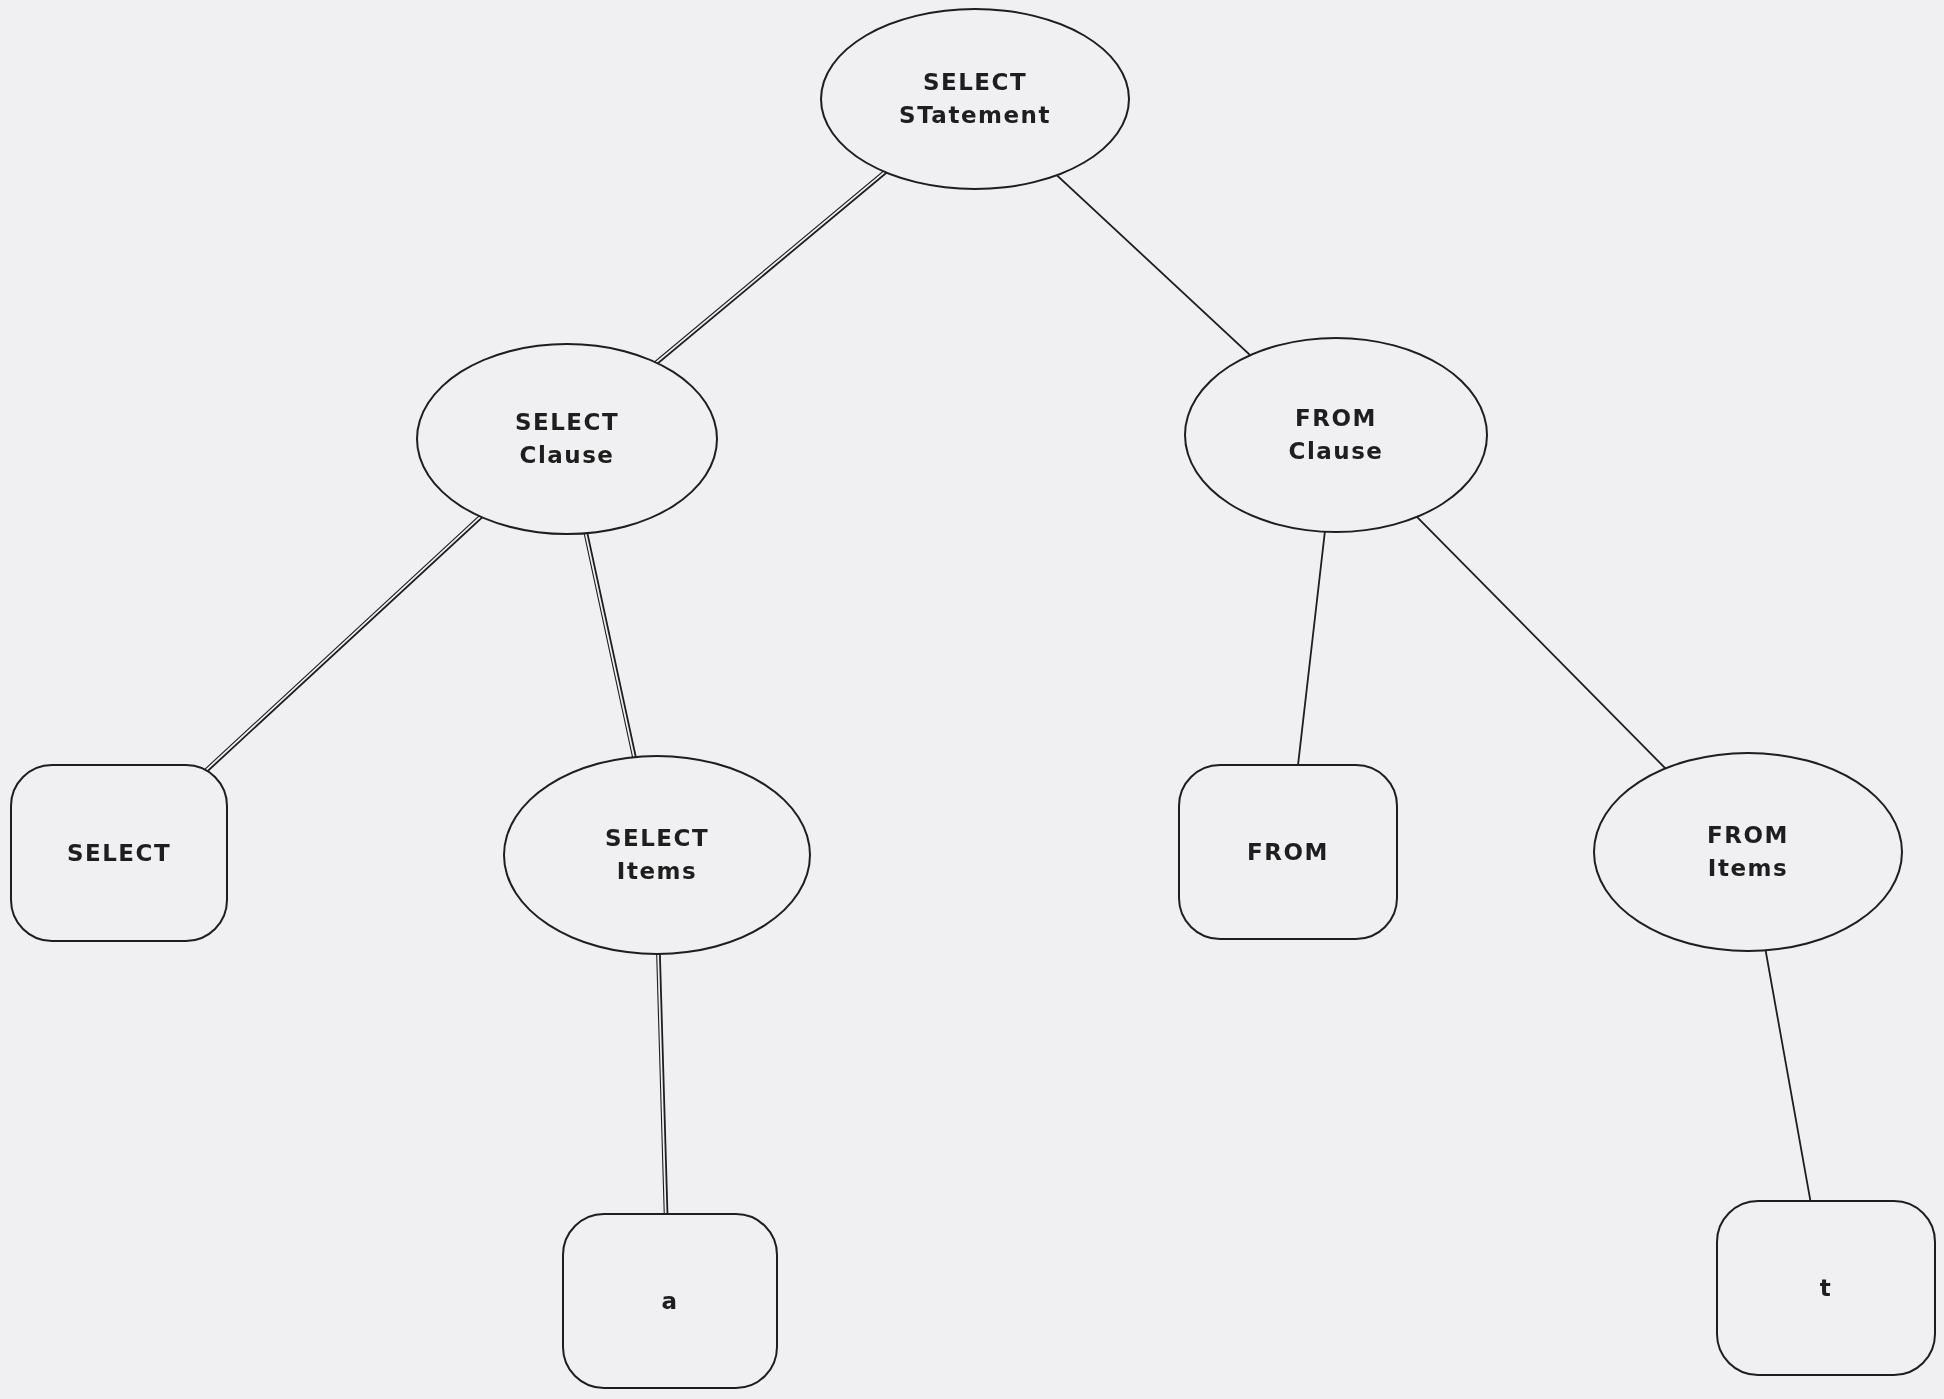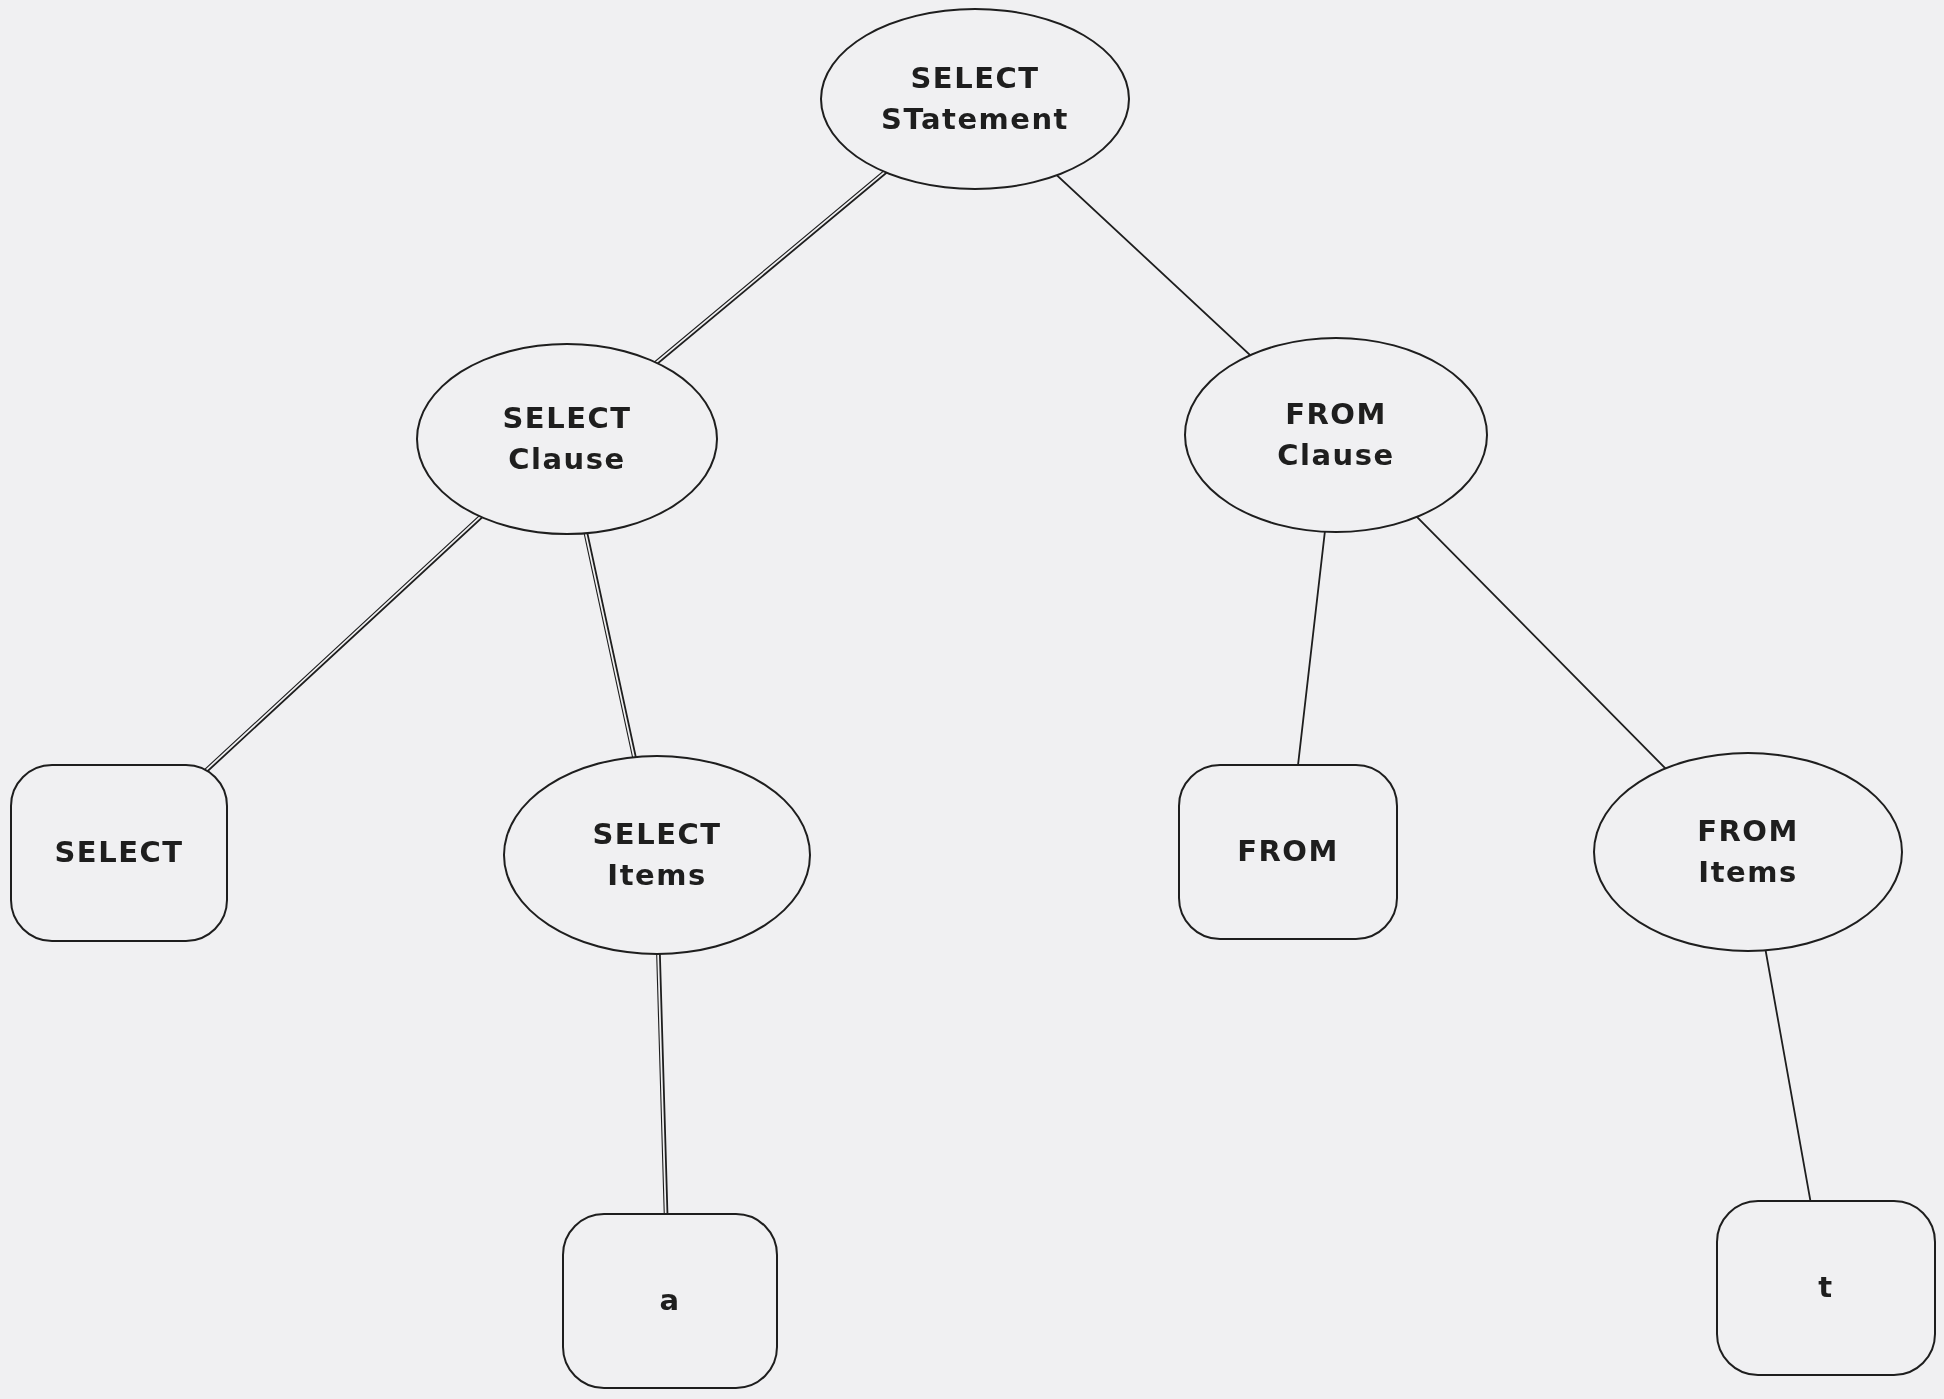--- a/index.html
+++ b/index.html
@@ -43,21 +43,21 @@
   }
   .node.ellipse {
     border-radius: 50%;
   }
   .node.rect {
     border-radius: 42px;
     border-width: 2.2px;
   }
   .node-label {
     color: var(--stroke, #1e1e1e);
-    font-size: 29px;
+    font-size: 23px;
     font-weight: 600;
     letter-spacing: 1.5px;
     line-height: 1.42;
     text-align: center;
     white-space: pre-line;
     user-select: none;
   }
 </style>
 </head>
 <body style="background: rgb(240, 240, 242); --bg: #f0f0f2; --stroke: #1e1e1e;">

